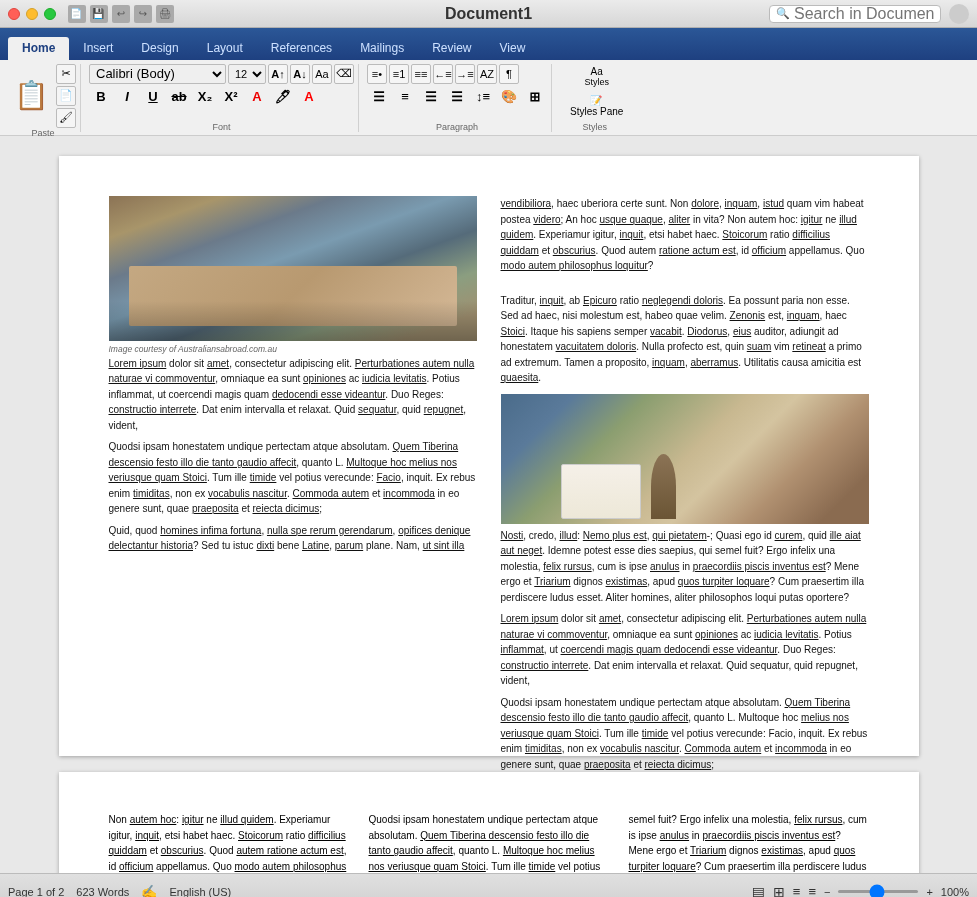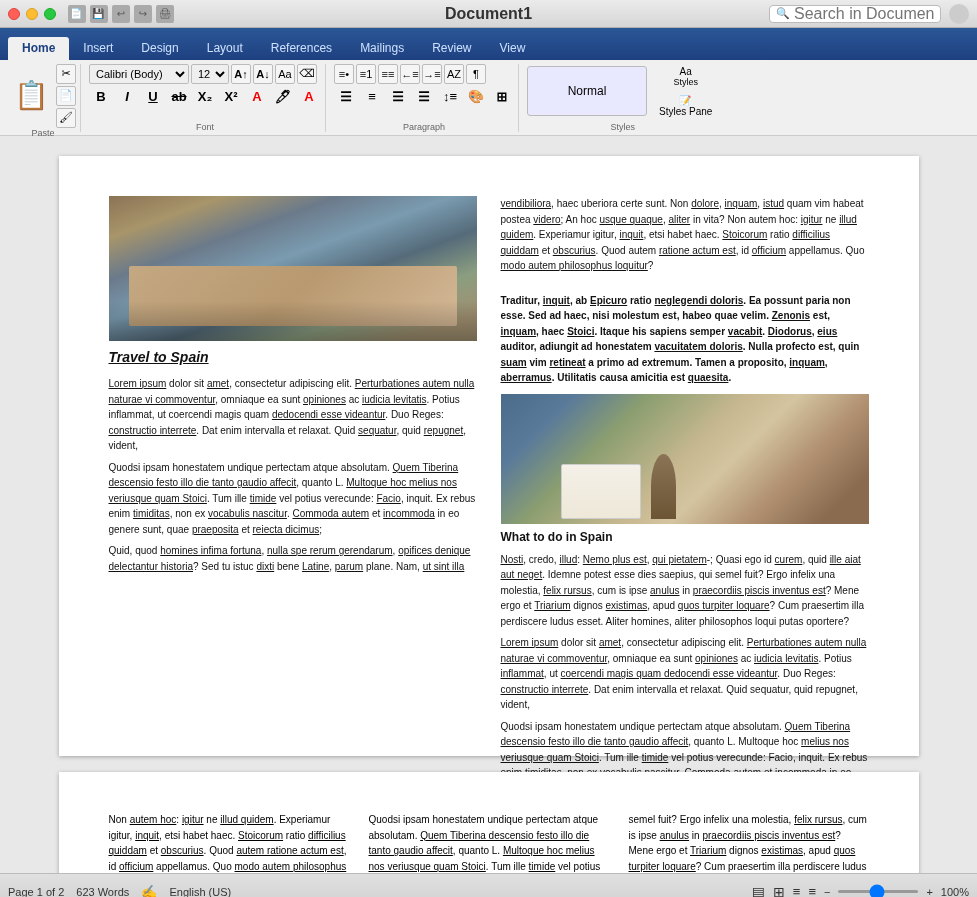--- a/index.html
+++ b/index.html
@@ -80,21 +80,21 @@
       align-items: center;
       justify-content: center;
       padding: 2px 6px;
       cursor: pointer;
       border-radius: 3px;
       font-size: 10px;
       min-width: 28px;
     }
     .ribbon-row { display: flex; align-items: center; gap: 2px; }
     .font-select {
-      width: 100px; height: 20px; font-size: 11px; border: 1px solid #bbb; border-radius: 2px; padding: 0 2px;
+      width: 137px; height: 20px; font-size: 13px; border: 1px solid #bbb; border-radius: 2px; padding: 0 2px;
     }
     .size-select { width: 38px; height: 20px; font-size: 11px; border: 1px solid #bbb; border-radius: 2px; padding: 0 2px; }
     .small-btn {
       width: 20px; height: 20px; font-size: 11px; border: 1px solid #bbb; border-radius: 2px; cursor: pointer;
       display: flex; align-items: center; justify-content: center; background: #f5f5f5;
     }
     .format-btn {
       width: 24px; height: 22px; display: flex; align-items: center; justify-content: center;
       font-size: 13px; font-weight: bold; cursor: pointer; border-radius: 2px; border: 1px solid transparent;
     }
@@ -281,23 +281,20 @@
       <div class="format-btn">☰</div>
       <div class="format-btn">↕≡</div>
       <div class="format-btn">🎨</div>
       <div class="format-btn">⊞</div>
     </div>
     <div class="ribbon-group-label">Paragraph</div>
   </div>
 
   <div class="ribbon-group" style="border-right:none;">
     <div class="ribbon-row">
-      <div style="width:120px;height:50px;background:#e8e8ff;border:1px solid #bbb;border-radius:3px;display:flex;align-items:center;justify-content:center;font-size:12px;cursor:pointer;">
-        <span>Normal</span>
-      </div>
       <div style="margin-left:4px;display:flex;flex-direction:column;gap:4px;">
         <div class="ribbon-btn">
           <span>Aa</span>
           <span style="font-size:9px;">Styles</span>
         </div>
         <div class="ribbon-btn">
           <span>📝</span>
           <span style="font-size:10px;">Styles Pane</span>
         </div>
       </div>
@@ -309,48 +306,47 @@
 <div class="doc-area">
 
   <div class="page">
     <div class="doc-content">
 
       <div class="doc-content-left">
         <div class="doc-image-placeholder">
           <div style="position:absolute;top:0;left:0;right:0;bottom:0;background: linear-gradient(160deg, #8B7355 0%, #A8956A 15%, #6B7A8A 30%, #7A9BB0 45%, #556B7A 60%, #8B9E80 75%, #A09070 90%);"></div>
           <div style="position:absolute;bottom:15px;left:20px;right:20px;height:60px;background:linear-gradient(135deg,#c4a882,#b89970,#d4b896);border-radius:2px;"></div>
         </div>
-        <div class="doc-title">Travel to Spain</div>
+        <div class="image-caption">Image courtesy of Australiansabroad.com.au</div>
         <div class="doc-para">
           <span class="underline">Lorem ipsum</span> dolor sit <span class="underline">amet</span>, consectetur adipiscing elit. <span class="underline">Perturbationes autem nulla naturae vi commoventur</span>, omniaque ea sunt <span class="underline">opiniones</span> ac <span class="underline">iudicia levitatis</span>. Potius inflammat, ut coercendi magis quam <span class="underline">dedocendi esse videantur</span>. Duo Reges: <span class="underline">constructio interrete</span>. Dat enim intervalla et relaxat. Quid <span class="underline">sequatur</span>, quid <span class="underline">repugnet</span>, vident,
         </div>
         <div class="doc-para">
           Quodsi ipsam honestatem undique pertectam atque absolutam. <span class="underline">Quem Tiberina descensio festo illo die tanto gaudio affecit</span>, quanto L. <span class="underline">Multoque hoc melius nos veriusque quam Stoici</span>. Tum ille <span class="underline">timide</span> vel potius verecunde: <span class="underline">Facio</span>, inquit. Ex rebus enim <span class="underline">timiditas</span>, non ex <span class="underline">vocabulis nascitur</span>. <span class="underline">Commoda autem</span> et <span class="underline">incommoda</span> in eo genere sunt, quae <span class="underline">praeposita</span> et <span class="underline">reiecta dicimus</span>;
         </div>
         <div class="doc-para">
           Quid, quod <span class="underline">homines infima fortuna</span>, <span class="underline">nulla spe rerum gerendarum</span>, <span class="underline">opifices denique delectantur historia</span>? Sed tu istuc <span class="underline">dixti</span> bene <span class="underline">Latine</span>, <span class="underline">parum</span> plane. Nam, <span class="underline">ut sint illa</span>
         </div>
       </div>
 
       <div class="doc-content-right">
 
         <div class="doc-para" style="margin-bottom:19px;">
           <span class="underline">vendibiliora</span>, haec uberiora certe sunt. Non <span class="underline">dolore</span>, <span class="underline">inquam</span>, <span class="underline">istud</span> quam vim habeat postea <span class="underline">videro</span>; An hoc <span class="underline">usque quaque</span>, <span class="underline">aliter</span> in vita? Non autem hoc: <span class="underline">igitur</span> ne <span class="underline">illud quidem</span>. Experiamur igitur, <span class="underline">inquit</span>, etsi habet haec. <span class="underline">Stoicorum</span> ratio <span class="underline">difficilius quiddam</span> et <span class="underline">obscurius</span>. Quod autem <span class="underline">ratione actum est</span>, id <span class="underline">officium</span> appellamus. Quo <span class="underline">modo autem philosophus loquitur</span>?
         </div>
-        <div class="doc-para" style="margin-bottom:8px;font-weight:bold;">
+        <div class="doc-para" style="margin-bottom:8px;">
           Traditur, <span class="underline">inquit</span>, ab <span class="underline">Epicuro</span> ratio <span class="underline">neglegendi doloris</span>. Ea possunt paria non esse. Sed ad haec, nisi molestum est, habeo quae velim. <span class="underline">Zenonis</span> est, <span class="underline">inquam</span>, haec <span class="underline">Stoici</span>. Itaque his sapiens semper <span class="underline">vacabit</span>. <span class="underline">Diodorus</span>, <span class="underline">eius</span> auditor, adiungit ad honestatem <span class="underline">vacuitatem doloris</span>. Nulla profecto est, quin <span class="underline">suam</span> vim <span class="underline">retineat</span> a primo ad extremum. Tamen a proposito, <span class="underline">inquam</span>, <span class="underline">aberramus</span>. Utilitatis causa amicitia est <span class="underline">quaesita</span>.
         </div>
 
         <div class="doc-image2-placeholder">
           <div style="position:absolute;top:0;left:0;right:0;bottom:0;background:linear-gradient(135deg, #4a6b8a 0%, #5a7a9a 15%, #8b9e70 30%, #c8b890 50%, #d4c4a0 60%, #b09070 75%, #8a6b50 90%);"></div>
           <div style="position:absolute;bottom:5px;left:60px;width:80px;height:55px;background:linear-gradient(to bottom,#f5f0e8,#ede8d8);border-radius:2px;border:1px solid #ccc;"></div>
           <div style="position:absolute;bottom:5px;left:150px;width:25px;height:65px;background:linear-gradient(to bottom,#8B7355,#6B5535);border-radius:50% 50% 0 0;"></div>
         </div>
 
-        <div class="section-title">What to do in Spain</div>
         <div class="doc-para">
           <span class="underline">Nosti</span>, credo, <span class="underline">illud</span>: <span class="underline">Nemo plus est</span>, <span class="underline">qui pietatem</span>-; Quasi ego id <span class="underline">curem</span>, quid <span class="underline">ille aiat aut neget</span>. Idemne potest esse dies saepius, qui semel fuit? Ergo infelix una molestia, <span class="underline">felix rursus</span>, cum is ipse <span class="underline">anulus</span> in <span class="underline">praecordiis piscis inventus est</span>? Mene ergo et <span class="underline">Triarium</span> dignos <span class="underline">existimas</span>, apud <span class="underline">quos turpiter loquare</span>? Cum praesertim illa perdiscere ludus esset. Aliter homines, aliter philosophos loqui putas oportere?
         </div>
         <div class="doc-para">
           <span class="underline">Lorem ipsum</span> dolor sit <span class="underline">amet</span>, consectetur adipiscing elit. <span class="underline">Perturbationes autem nulla naturae vi commoventur</span>, omniaque ea sunt <span class="underline">opiniones</span> ac <span class="underline">iudicia levitatis</span>. Potius <span class="underline">inflammat</span>, ut <span class="underline">coercendi magis quam dedocendi esse videantur</span>. Duo Reges: <span class="underline">constructio interrete</span>. Dat enim intervalla et relaxat. Quid sequatur, quid repugnet, vident,
         </div>
         <div class="doc-para">
           Quodsi ipsam honestatem undique pertectam atque absolutam. <span class="underline">Quem Tiberina descensio festo illo die tanto gaudio affecit</span>, quanto L. Multoque hoc <span class="underline">melius nos veriusque quam Stoici</span>. Tum ille <span class="underline">timide</span> vel potius verecunde: Facio, inquit. Ex rebus enim <span class="underline">timiditas</span>, non ex <span class="underline">vocabulis nascitur</span>. <span class="underline">Commoda autem</span> et <span class="underline">incommoda</span> in eo genere sunt, quae <span class="underline">praeposita</span> et <span class="underline">reiecta dicimus</span>;
         </div>
         <div class="doc-para">

